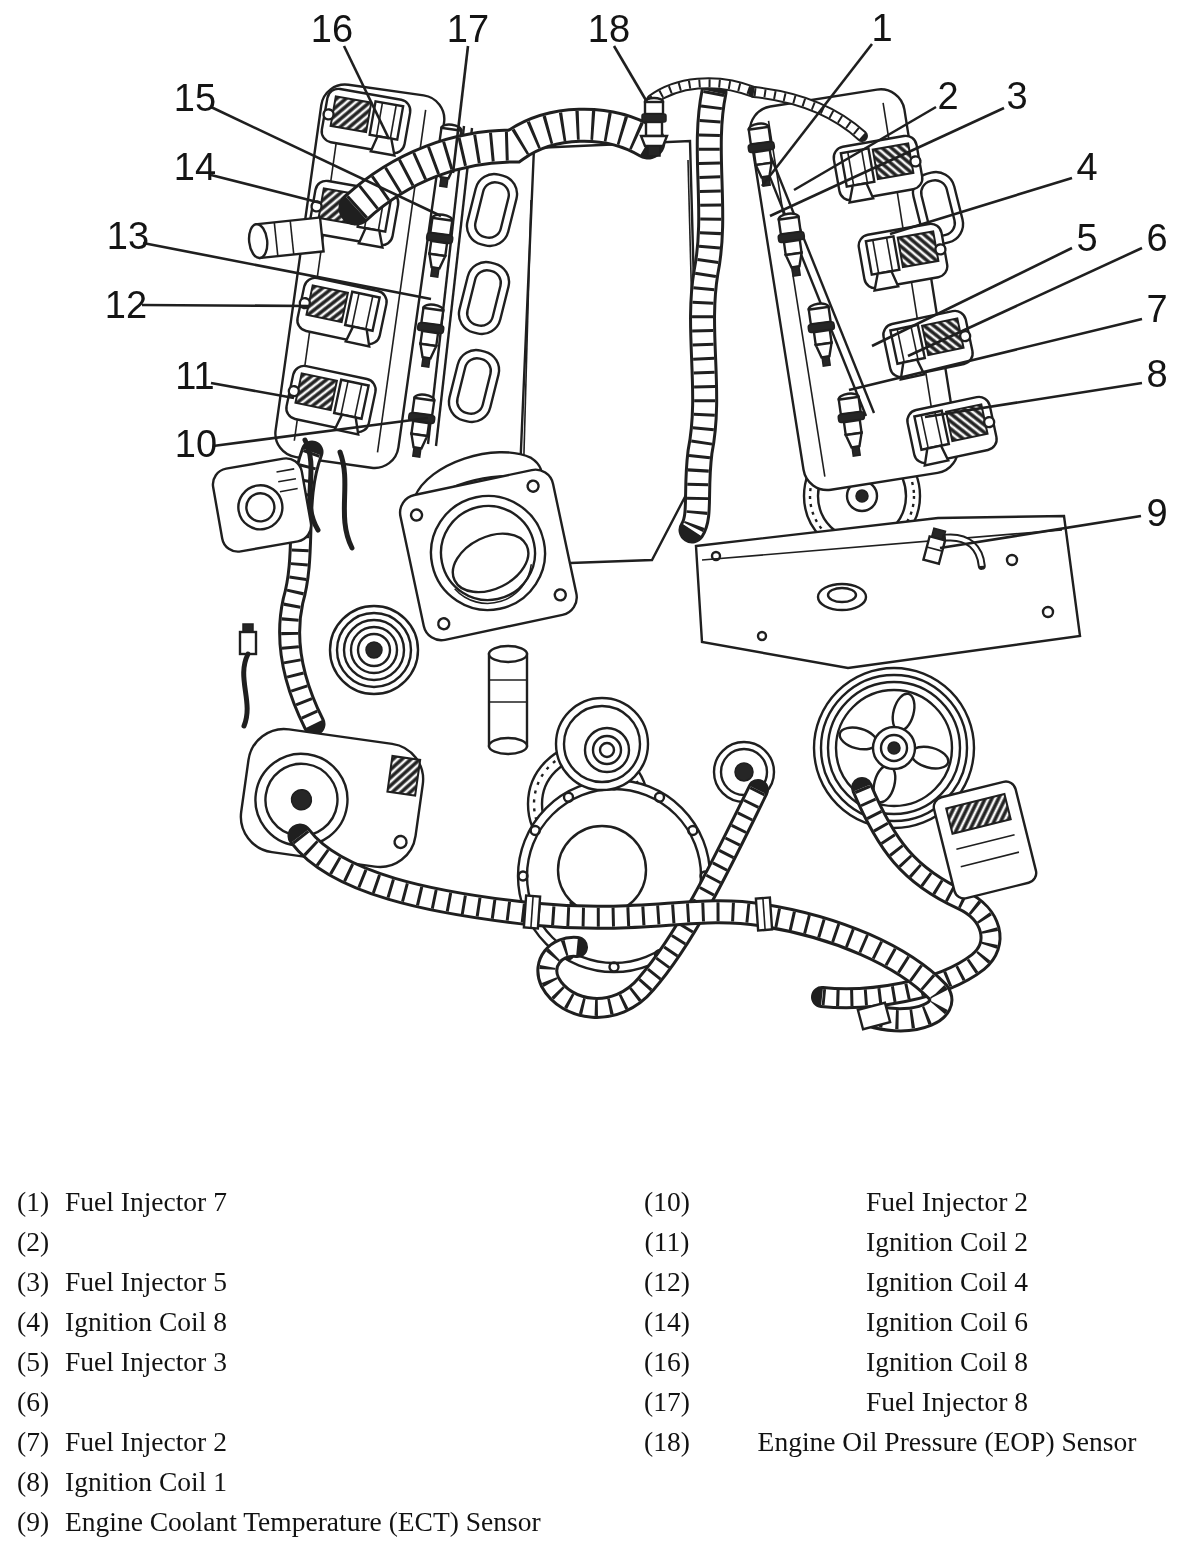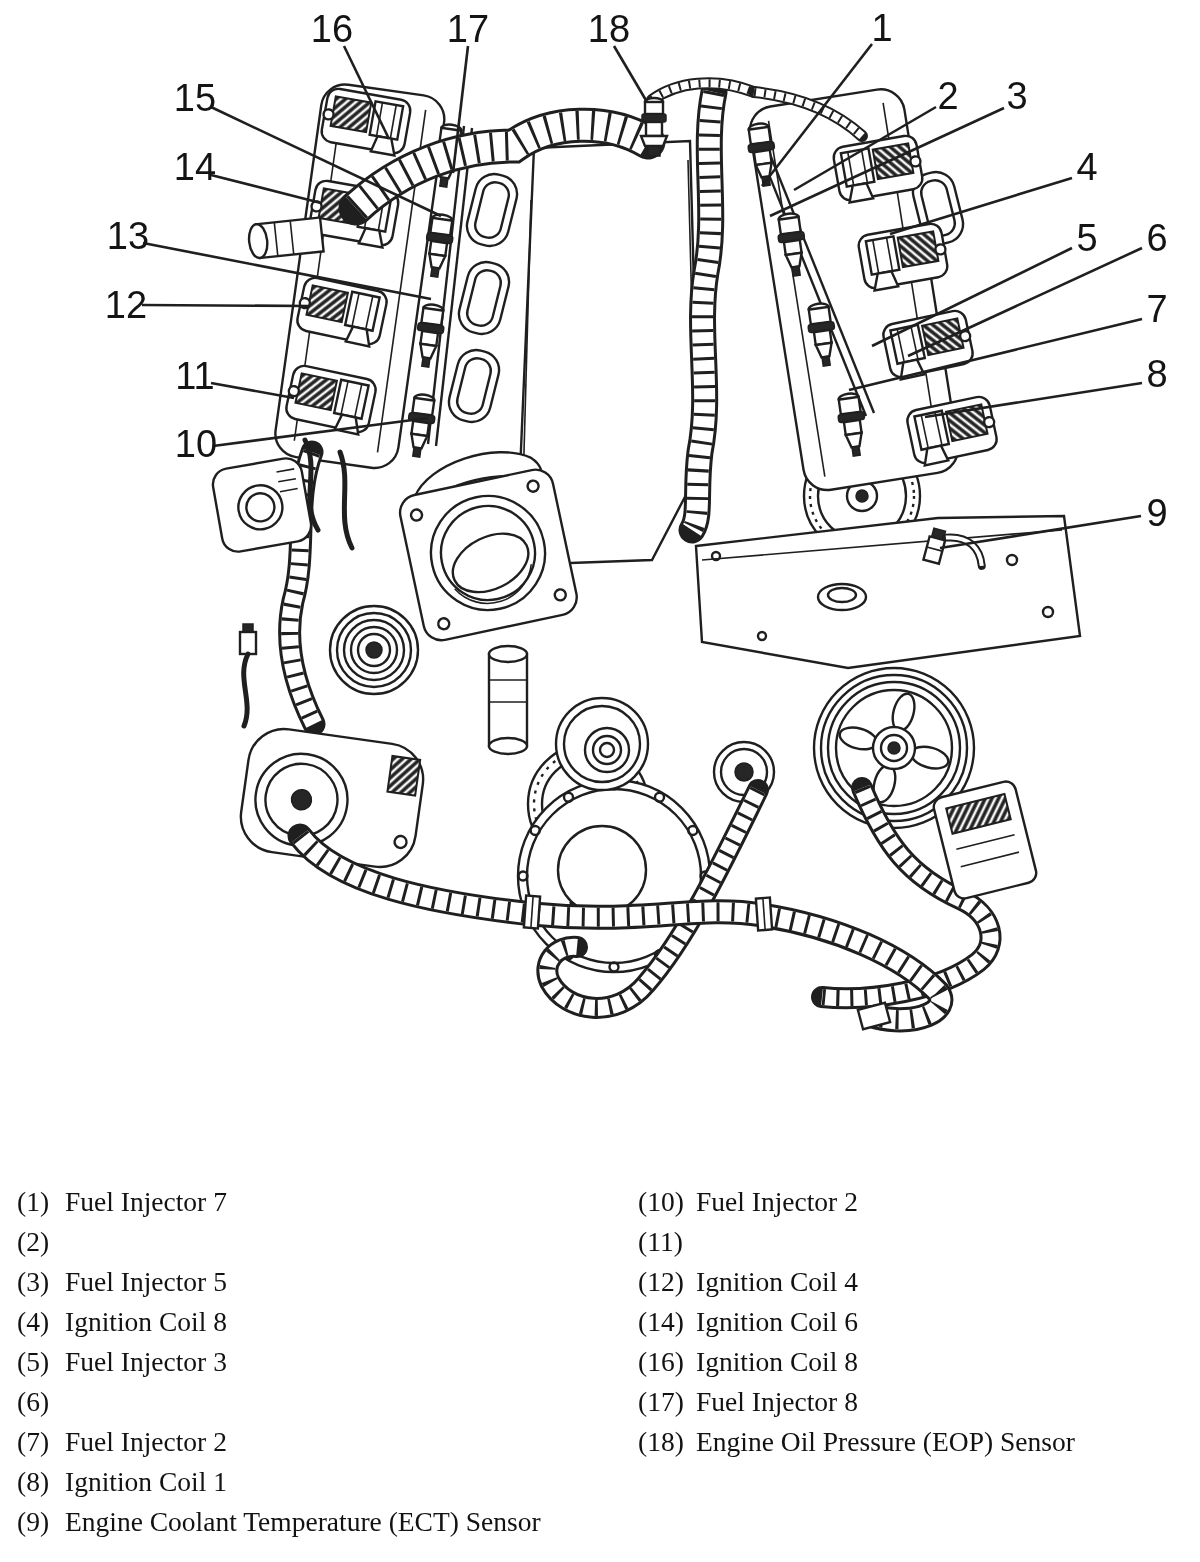--- a/index.html
+++ b/index.html
@@ -17,21 +17,21 @@
   .tI{fill:none;stroke:#ffffff;stroke-linecap:butt;}
   .tR{fill:none;stroke:#1f1f1f;stroke-linecap:butt;}
   .ld{stroke:#1f1f1f;stroke-width:2.6;}
   text.callout{font-family:"Liberation Sans",sans-serif;font-size:38px;fill:#141414;}
 
   
   .legend{position:absolute;top:1186px;left:0;width:1200px;height:376px;
           font-family:"Liberation Serif",serif;color:#121212;}
   .legend .col{position:absolute;top:0;}
   .legend .col-left{left:17px;width:604px;}
-  .legend .col-right{left:638px;width:560px;}
+  .legend .col-right{left:638px;width:560px;text-align:center;}
   .legend .row{display:flex;align-items:baseline;height:40px;font-size:27.5px;white-space:nowrap;}
   .legend .num{flex:0 0 48px;}
   .legend .col-right .num{flex:0 0 58px;}
   .legend .lbl{flex:1 1 auto;}
 </style>
 </head>
 <body>
 
 <div class="page">
 
@@ -424,20 +424,21 @@
           <span class="lbl">Engine Coolant Temperature (ECT) Sensor</span>
         </div>
     </div>
     <div class="col col-right">
       <div class="row">
           <span class="num">(10)</span>
           <span class="lbl">Fuel Injector 2</span>
         </div>
       <div class="row">
           <span class="num">(11)</span>
+          <span class="lbl">Ignition Coil 2</span>
         </div>
       <div class="row">
           <span class="num">(12)</span>
           <span class="lbl">Ignition Coil 4</span>
         </div>
       <div class="row">
           <span class="num">(14)</span>
           <span class="lbl">Ignition Coil 6</span>
         </div>
       <div class="row">

